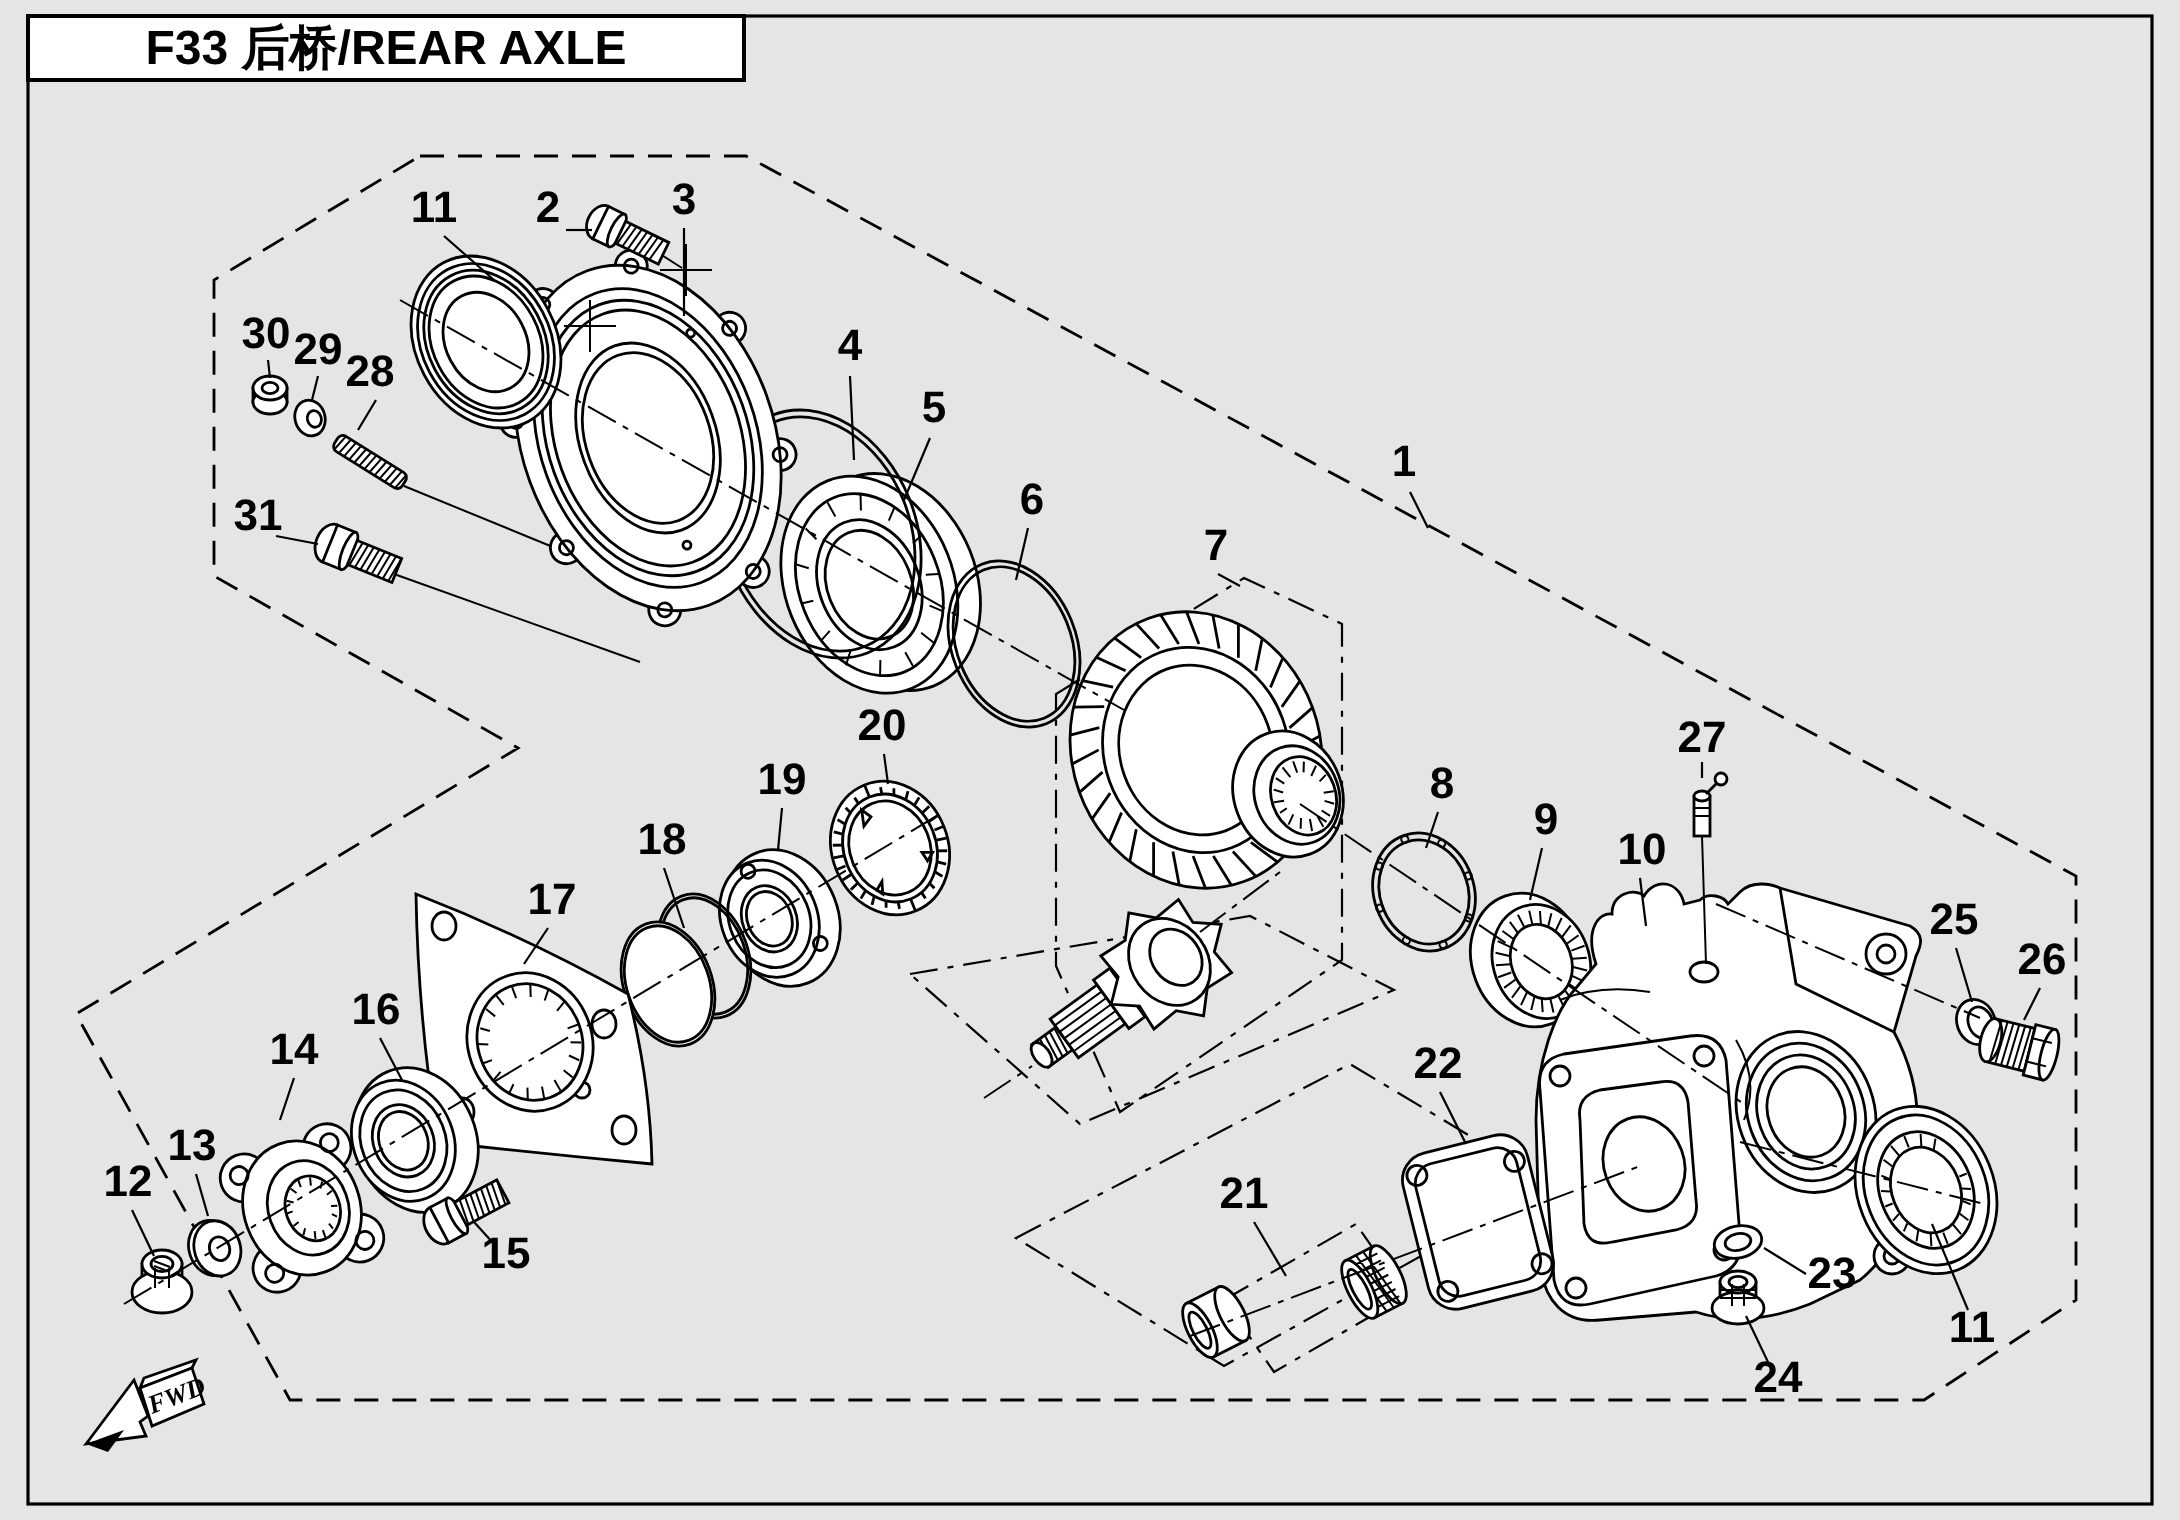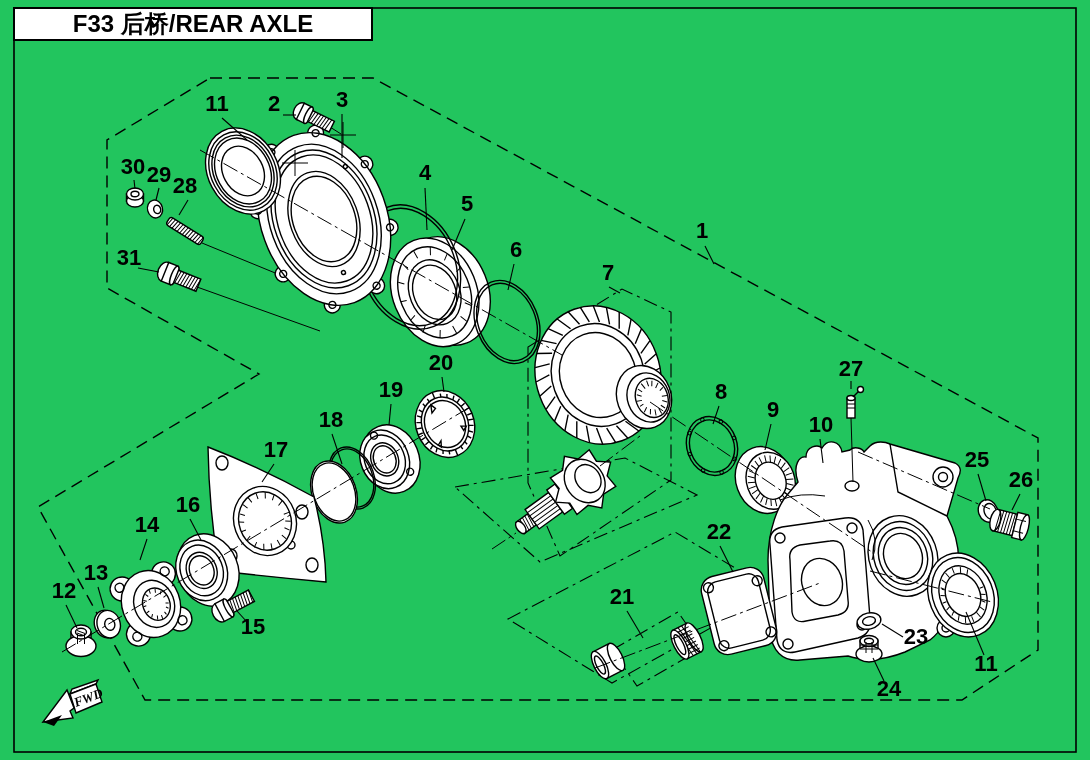--- a/index.html
+++ b/index.html
@@ -1,16 +1,16 @@
 <!DOCTYPE html>
 <html><head>
 <meta charset="utf-8">
 <style>
   html,body{margin:0;padding:0;background:#fff;}
-  .page{position:relative;width:1090px;height:760px;background:#22c55e;font-family:"Liberation Sans",sans-serif;}
+  .page{position:relative;width:1090px;height:760px;background:#e5e5e5;font-family:"Liberation Sans",sans-serif;}
   svg{position:absolute;left:0;top:0;}
   .ln{stroke:#000;fill:none;stroke-width:1.4;}
   .lnw{stroke:#000;fill:#fff;stroke-width:1.4;}
   .thin{stroke:#000;fill:none;stroke-width:1;}
   .dash{stroke:#000;fill:none;stroke-width:1.4;stroke-dasharray:12 7;}
   .dashdot{stroke:#000;fill:none;stroke-width:1.1;stroke-dasharray:14 5 3 5;}
   .axis{stroke:#000;fill:none;stroke-width:1;stroke-dasharray:16 4 3 4;}
   .callout{font:bold 22px "Liberation Sans",sans-serif;fill:#000;}
   .title-text{font:bold 24px "Liberation Sans",sans-serif;fill:#000;}
   .fwd-text{font:italic bold 13px "Liberation Serif",serif;fill:#000;}

